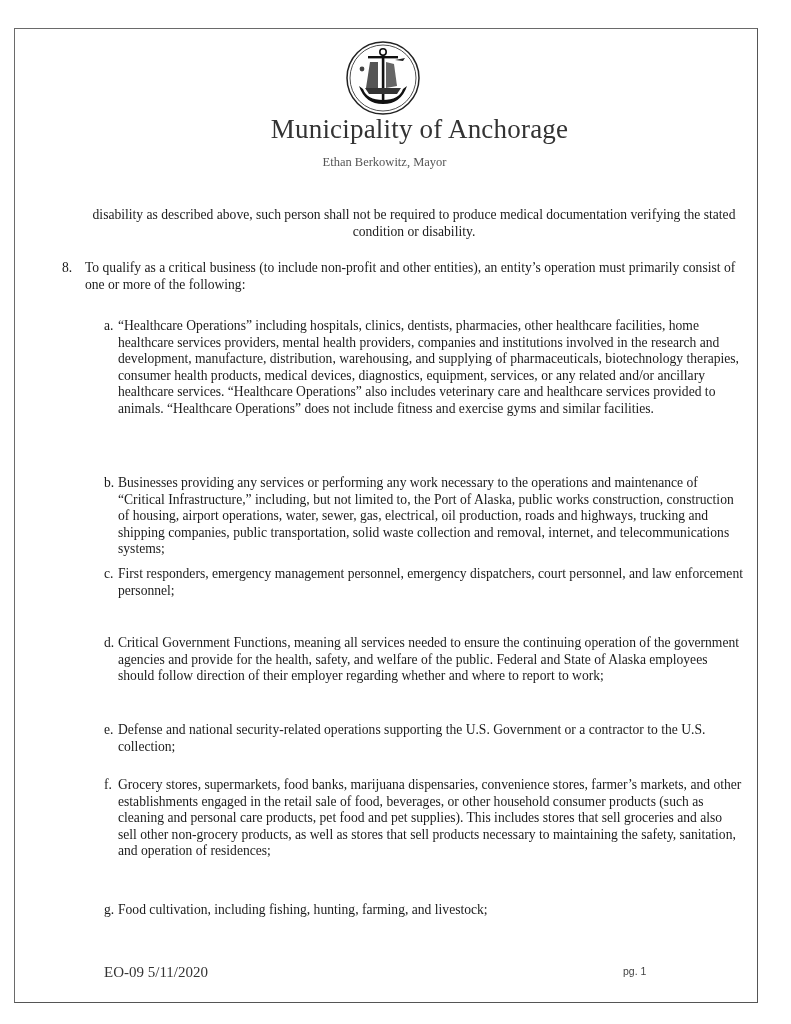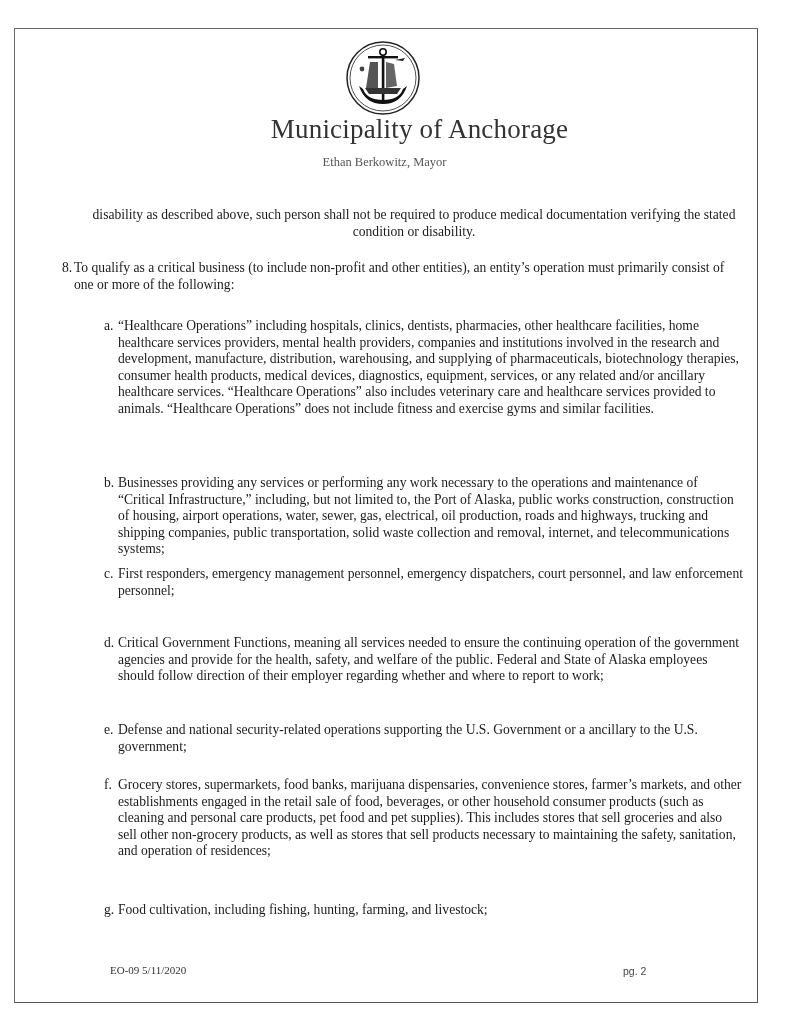--- a/index.html
+++ b/index.html
@@ -10,25 +10,25 @@
                  border-right: 1.5px solid #555; border-bottom: 1.5px solid #555; box-sizing: border-box; }
   .seal { position: absolute; left: 345px; top: 40px; width: 76px; height: 76px; }
   .title { position: absolute; left: 0; width: 791px; top: 114px; text-align: center;
            font-size: 27px; color: #333; letter-spacing: 0.2px; padding-left: 24px; }
   .subtitle { position: absolute; left: 0; width: 769px; top: 155px; text-align: center;
               font-size: 12.5px; color: #555; }
   .body-text { position: absolute; font-size: 13.6px; line-height: 16.6px; color: #1b1b1b; }
   .cont { left: 84px; top: 207px; width: 660px; text-align: center; }
   .item8 { left: 52px; top: 260px; width: 690px; }
   .item8 .num { position: absolute; left: 10px; top: 0; }
-  .item8 .txt { margin-left: 22px; display: block; }
+  .item8 .txt { margin-left: 33px; display: block; }
   .sub { position: absolute; left: 104px; width: 640px; }
   .sub .letter { position: absolute; left: 0; top: 0; }
   .sub .txt { display: block; margin-left: 14px; }
-  .footer-left { position: absolute; left: 110px; top: 964px; font-size: 11px; color: #333; text-align: right; }
+  .footer-left { position: absolute; left: 104px; top: 964px; font-size: 15px; color: #333; text-align: right; }
   .footer-right { position: absolute; left: 623px; top: 965px; font-size: 10.5px; color: #444;
                   font-family: "Liberation Sans", sans-serif; }
 </style>
 </head>
 <body>
 
 <div class="page-border"></div>
 
 <svg class="seal" viewBox="0 0 76 76">
   <circle cx="38" cy="38" r="36" fill="none" stroke="#222" stroke-width="1.5"></circle>
@@ -69,27 +69,27 @@
   <span class="txt">First responders, emergency management personnel, emergency dispatchers, court personnel, and law enforcement personnel;</span>
 </div>
 
 <div class="body-text sub" style="top:635px;">
   <span class="letter">d.</span>
   <span class="txt">Critical Government Functions, meaning all services needed to ensure the continuing operation of the government agencies and provide for the health, safety, and welfare of the public. Federal and State of Alaska employees should follow direction of their employer regarding whether and where to report to work;</span>
 </div>
 
 <div class="body-text sub" style="top:722px;">
   <span class="letter">e.</span>
-  <span class="txt">Defense and national security-related operations supporting the U.S. Government or a ancillary to the U.S. government;</span>
+  <span class="txt">Defense and national security-related operations supporting the U.S. Government or a contractor to the U.S. collection;</span>
 </div>
 
 <div class="body-text sub" style="top:777px;">
   <span class="letter">f.</span>
   <span class="txt">Grocery stores, supermarkets, food banks, marijuana dispensaries, convenience stores, farmer’s markets, and other establishments engaged in the retail sale of food, beverages, or other household consumer products (such as cleaning and personal care products, pet food and pet supplies). This includes stores that sell groceries and also sell other non-grocery products, as well as stores that sell products necessary to maintaining the safety, sanitation, and operation of residences;</span>
 </div>
 
 <div class="body-text sub" style="top:902px;">
   <span class="letter">g.</span>
   <span class="txt">Food cultivation, including fishing, hunting, farming, and livestock;</span>
 </div>
 
 <div class="footer-left">EO-09 5/11/2020</div>
-<div class="footer-right">pg. 2</div>
+<div class="footer-right">pg. 1</div>
 
 </body></html>

